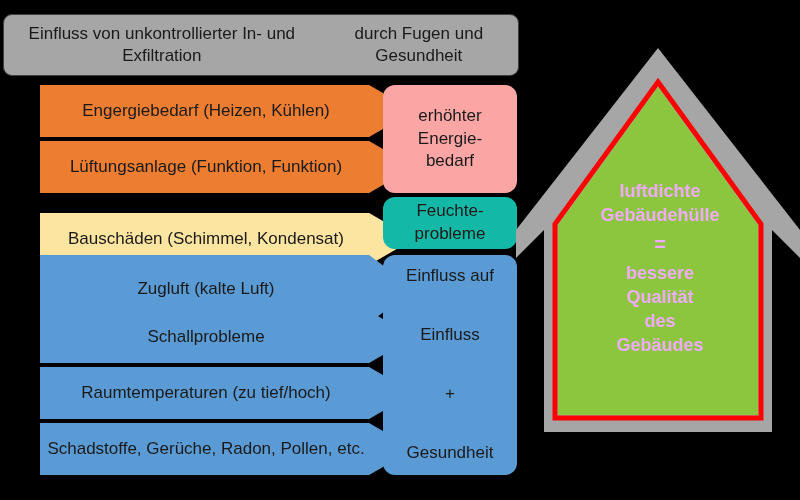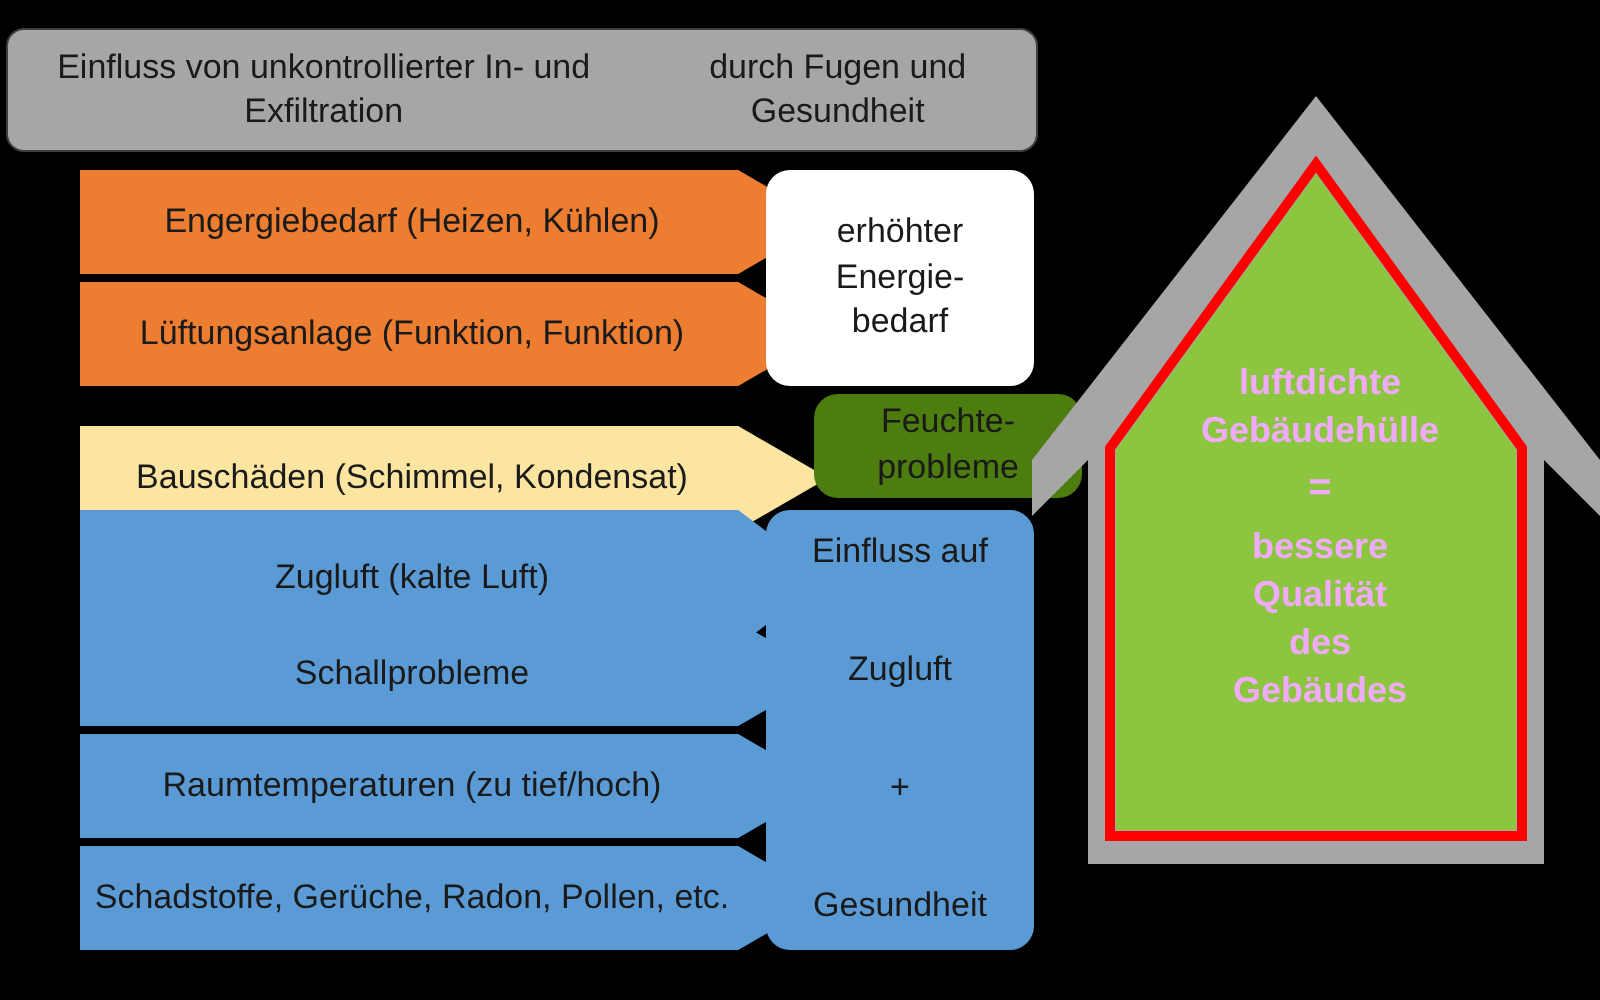--- a/index.html
+++ b/index.html
@@ -68,22 +68,22 @@
     border-radius: 12px;
     display: flex;
     flex-direction: column;
     align-items: center;
     justify-content: center;
     color: #1A1A1A;
     font-size: 17px;
     line-height: 1.34;
     text-align: center;
   }
-  .sidebox.orange { background: #ffffff; }
-  .sidebox.yellow { background: #4d7c0f; margin-left: 24px; }
+  .sidebox.orange { background: #fca5a5; }
+  .sidebox.yellow { background: #14b8a6; }
   .sidebox.blue   { background: #5B9BD5; }
   .sidebox .ln { display: block; }
 
   
   .house {
     position: absolute;
     left: 513px;
     top: 40px;
     width: 287px;
     height: 400px;
@@ -149,21 +149,21 @@
     <span class="ln">bedarf</span>
   </div>
 
   <div class="sidebox yellow" style="top:197px; height:52px;">
     <span class="ln">Feuchte-</span>
     <span class="ln">probleme</span>
   </div>
 
   <div class="sidebox blue" style="top:255px; height:220px;gap:36px;">
     <span class="ln">Einfluss auf</span>
-    <span class="ln">Zugluft</span>
+    <span class="ln">Einfluss</span>
     <span class="ln">+</span>
     <span class="ln">Gesundheit</span>
   </div>
 
   <div class="house">
     <svg width="287" height="400" viewBox="0 0 287 400" xmlns="http://www.w3.org/2000/svg">
 
       <path d="M145,8 L287,190 L287,218 L259,190 L259,392 L31,392 L31,190 L3,218 L3,190 Z" fill="#A6A6A6"></path>
 
       <path d="M145,42 L248,184 L248,378 L42,378 L42,184 Z" fill="none" stroke="#FF0000" stroke-width="5"></path>

